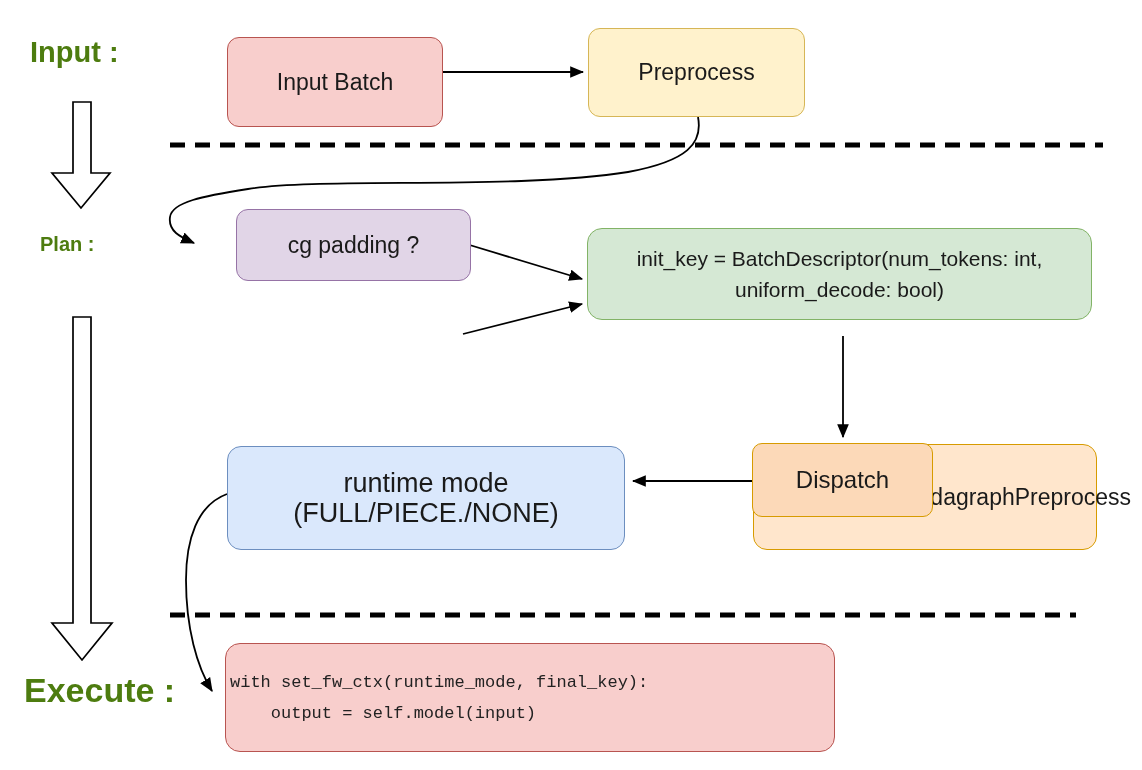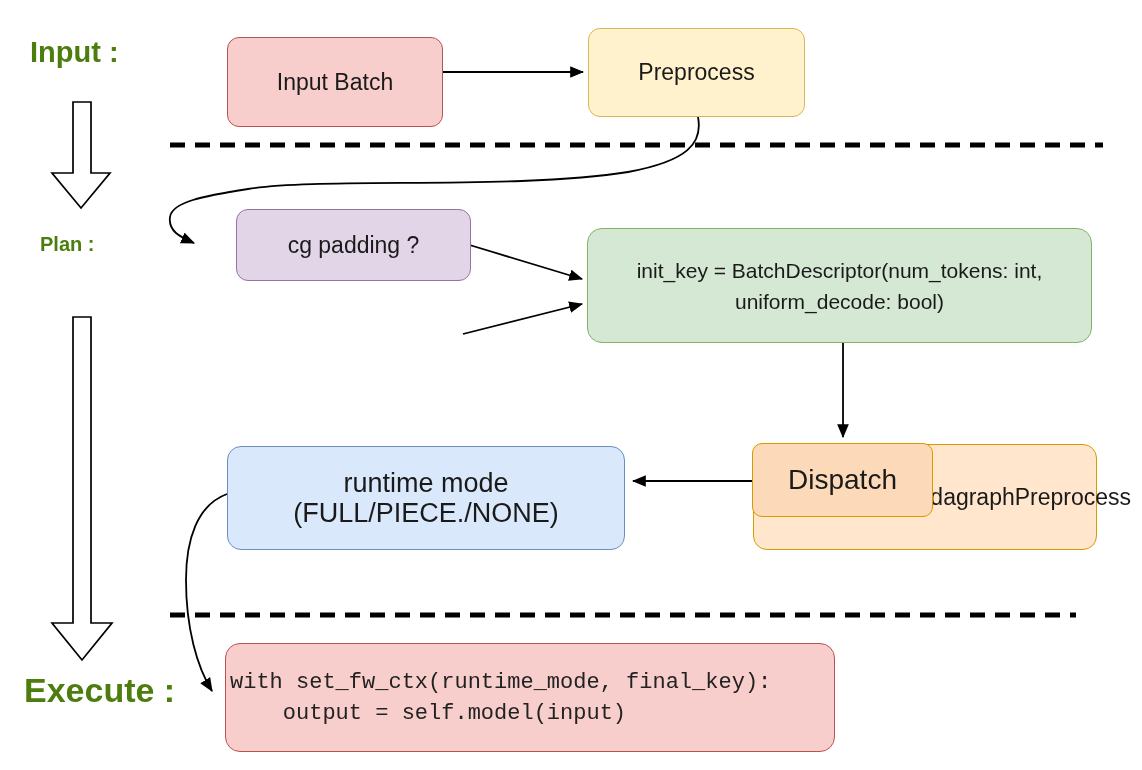--- a/index.html
+++ b/index.html
@@ -19,30 +19,30 @@
   .purple{background:#e1d5e7;border-color:#9673a6;}
   .green {background:#d5e8d4;border-color:#82b366;}
   .blue  {background:#dae8fc;border-color:#6c8ebf;}
   .orange{background:#ffe6cc;border-color:#d79b00;}
   .orange-inner{background:#fcd9b8;border-color:#d79b00;}
 
   #node-input-batch   {left:227px;top:28px; width:216px;height:90px;font-size:23px;margin-top:9px;}
   #node-preprocess    {left:588px;top:28px; width:217px;height:89px;font-size:23px;}
   #node-cg-padding    {left:236px;top:209px;width:235px;height:72px;font-size:23px;}
   #node-uniform-decode{left:227px;top:299px;width:235px;height:72px;font-size:23px;}
-  #node-init-key      {left:587px;top:228px;width:505px;height:115px;font-size:21px;border-radius:15px;line-height:31px;}
+  #node-init-key      {left:587px;top:228px;width:505px;height:92px;font-size:21px;border-radius:15px;line-height:31px;}
   #node-cudagraph     {left:753px;top:444px;width:344px;height:106px;border-radius:14px;}
   #cudagraph-text     {position:absolute;left:180px;top:0;width:164px;height:100%;
                        display:flex;flex-direction:row;align-items:center;justify-content:center;
                        font-size:23px;line-height:33px;}
-  #node-dispatch      {left:752px;top:443px;width:181px;height:74px;font-size:28px;border-radius:10px;align-items:center;}
+  #node-dispatch      {left:752px;top:443px;width:181px;height:74px;font-size:24px;border-radius:10px;align-items:center;}
   #node-runtime-mode  {left:227px;top:446px;width:398px;height:104px;font-size:27px;line-height:30px;border-radius:14px;}
   #node-execute-code  {left:225px;top:643px;width:610px;height:109px;border-radius:15px;
                        align-items:flex-start;justify-content:center;text-align:left;
-                       font-family:"Liberation Mono",monospace;font-size:22px;line-height:31px;
+                       font-family:"Liberation Mono",monospace;font-size:17px;line-height:31px;
                        padding-left:4px;white-space:pre;color:#222;}
   #label-input  {left:30px;top:36px; font-size:29px;}
   #label-plan   {left:40px;top:233px;font-size:20px;}
   #label-execute{left:24px;top:671px;font-size:34px;text-align:center;}
 </style>
 </head>
 <body>
 
 <div class="canvas">
 

